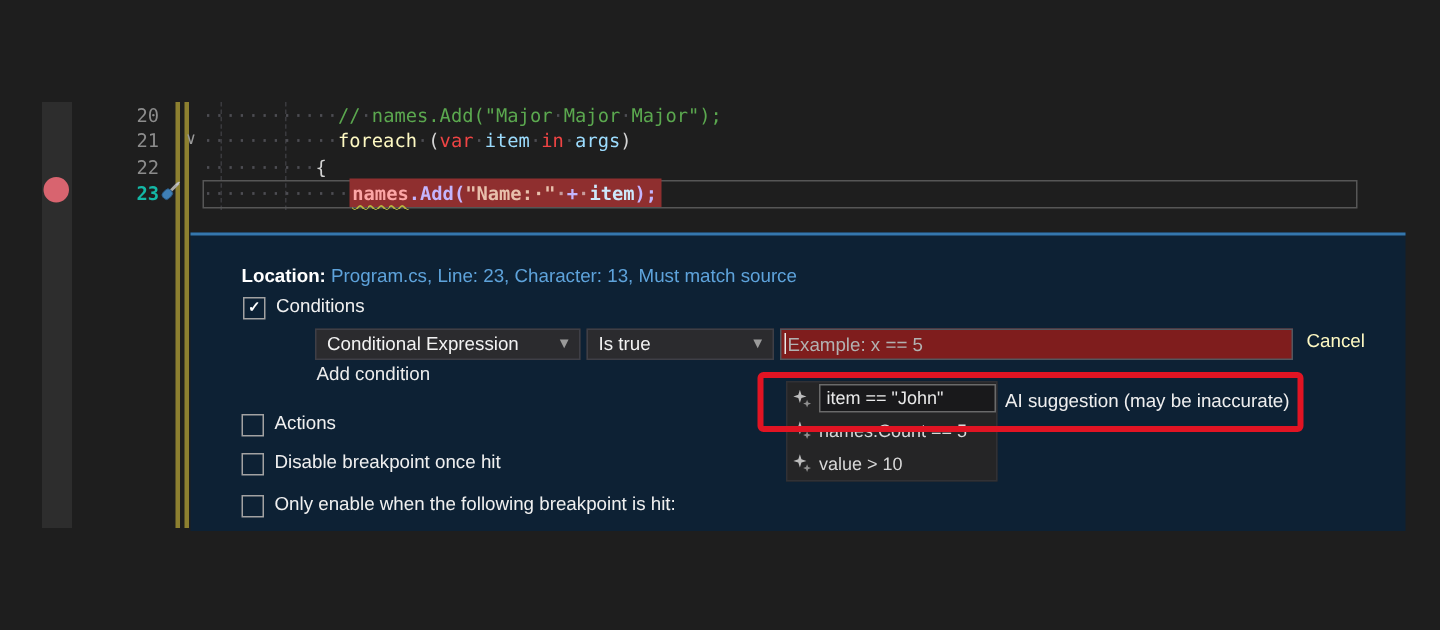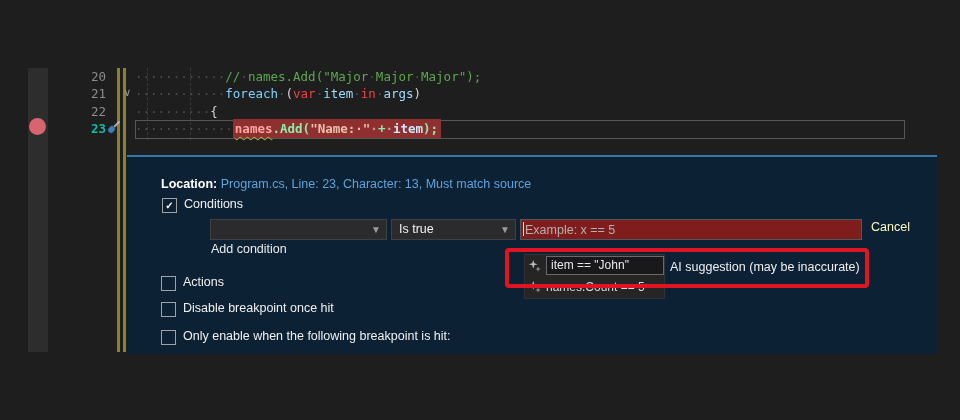--- a/index.html
+++ b/index.html
@@ -14,27 +14,27 @@
   #ybar1{left:117px;} #ybar2{left:123px;}
   .iguide{position:absolute;top:68px;height:72px;width:0;border-left:1px dashed #3a3a3e;}
   #ig1{left:147px;} #ig2{left:190px;}
 
   .code-row{position:absolute;left:0;width:828px;height:18px;
             font-family:"DejaVu Sans Mono",monospace;font-size:12.5px;line-height:18px;}
   .lnum{position:absolute;left:70px;width:36px;text-align:right;color:#8c8c8c;}
   .lnum.active{color:#14b8a6;font-weight:bold;}
   .chev{position:absolute;left:124px;top:-1px;color:#9a9a9a;font-size:11px;}
   .code-text{position:absolute;left:135px;white-space:pre;}
-  .tk-cmt{color:#5ba84f;} .tk-ctrl{color:#7dd3fc;} .tk-kw{color:#ef4444;}
+  .tk-cmt{color:#5ba84f;} .tk-ctrl{color:#fef9c3;} .tk-kw{color:#ef4444;}
   .tk-id{color:#9cdcfe;} .tk-pun{color:#d4d4d4;} .tk-str{color:#d69d85;}
   .tk-wsd{color:#4d4d53;}
   .tk-sq{color:#fca5a5;text-decoration-line:underline;text-decoration-style:wavy;
          text-decoration-color:#b9b93e;text-decoration-thickness:1px;text-underline-offset:3px;}
   .bp-hl{background:#8f2f2f;font-weight:bold;padding:2px 3px 2px 2px;}
-  .bp-hl .tk-pun{color:#86efac;} .bp-hl .tk-id{color:#cde8fb;}
+  .bp-hl .tk-pun{color:#c4b5fd;} .bp-hl .tk-id{color:#cde8fb;}
   .bp-hl .tk-str{color:#e8c0ac;} .bp-hl .tk-wsd{color:#c89c9c;}
   #bp-line-box{position:absolute;left:135px;top:120px;width:768px;height:17px;
                border:1px solid #565656;}
   #screwdriver{position:absolute;left:106px;top:119px;width:16px;height:16px;}
 
   
   #panel{position:absolute;left:127px;top:155px;width:810px;height:197px;
          background:#0d2134;border-top:2px solid #3577ad;color:#f0f0f0;font-size:12.5px;}
   #loc-line{position:absolute;left:34px;top:20px;white-space:nowrap;}
   #loc-label{font-weight:bold;color:#ffffff;}
@@ -120,20 +120,21 @@
   <div id="panel">
     <div id="loc-line">
       <span id="loc-label">Location:</span>
       <span id="loc-value">Program.cs, Line: 23, Character: 13, Must match source</span>
     </div>
 
     <div id="cb-conditions" class="cbx checked"></div>
     <div id="lbl-conditions">Conditions</div>
 
     <div id="combo-type" class="combo">
+      <span>Conditional Expression</span>
       <span class="arrow">▼</span>
     </div>
     <div id="combo-op" class="combo">
       <span>Is true</span>
       <span class="arrow">▼</span>
     </div>
 
     <div id="expr-wrap">
       <input id="expr-input" type="text" placeholder="Example: x == 5" style="">
       <div id="expr-caret"></div>
@@ -154,20 +155,29 @@
         </div>
         <div class="suggest-row">
           <span style="display: flex;">
             <svg class="spark" viewBox="0 0 16 16">
               <path d="M6 1 L7.2 4.8 L11 6 L7.2 7.2 L6 11 L4.8 7.2 L1 6 L4.8 4.8 Z" fill="#bdbdbd"></path>
               <path d="M11.5 8.5 L12.3 10.7 L14.5 11.5 L12.3 12.3 L11.5 14.5 L10.7 12.3 L8.5 11.5 L10.7 10.7 Z" fill="#8f8f8f"></path>
             </svg>
           </span>
           <span>names.Count == 5</span>
         </div>
+        <div class="suggest-row">
+          <span style="display: flex;">
+            <svg class="spark" viewBox="0 0 16 16">
+              <path d="M6 1 L7.2 4.8 L11 6 L7.2 7.2 L6 11 L4.8 7.2 L1 6 L4.8 4.8 Z" fill="#bdbdbd"></path>
+              <path d="M11.5 8.5 L12.3 10.7 L14.5 11.5 L12.3 12.3 L11.5 14.5 L10.7 12.3 L8.5 11.5 L10.7 10.7 Z" fill="#8f8f8f"></path>
+            </svg>
+          </span>
+          <span>value &gt; 10</span>
+        </div>
       </div>
     <div id="ai-note">AI suggestion (may be inaccurate)</div>
 
     <div id="cb-rows">
         <div class="cb-row" style="top: 119px;">
           <div class="cbx"></div>
           <span class="cb-label">Actions</span>
         </div>
         <div class="cb-row" style="top: 145px;">
           <div class="cbx"></div>

